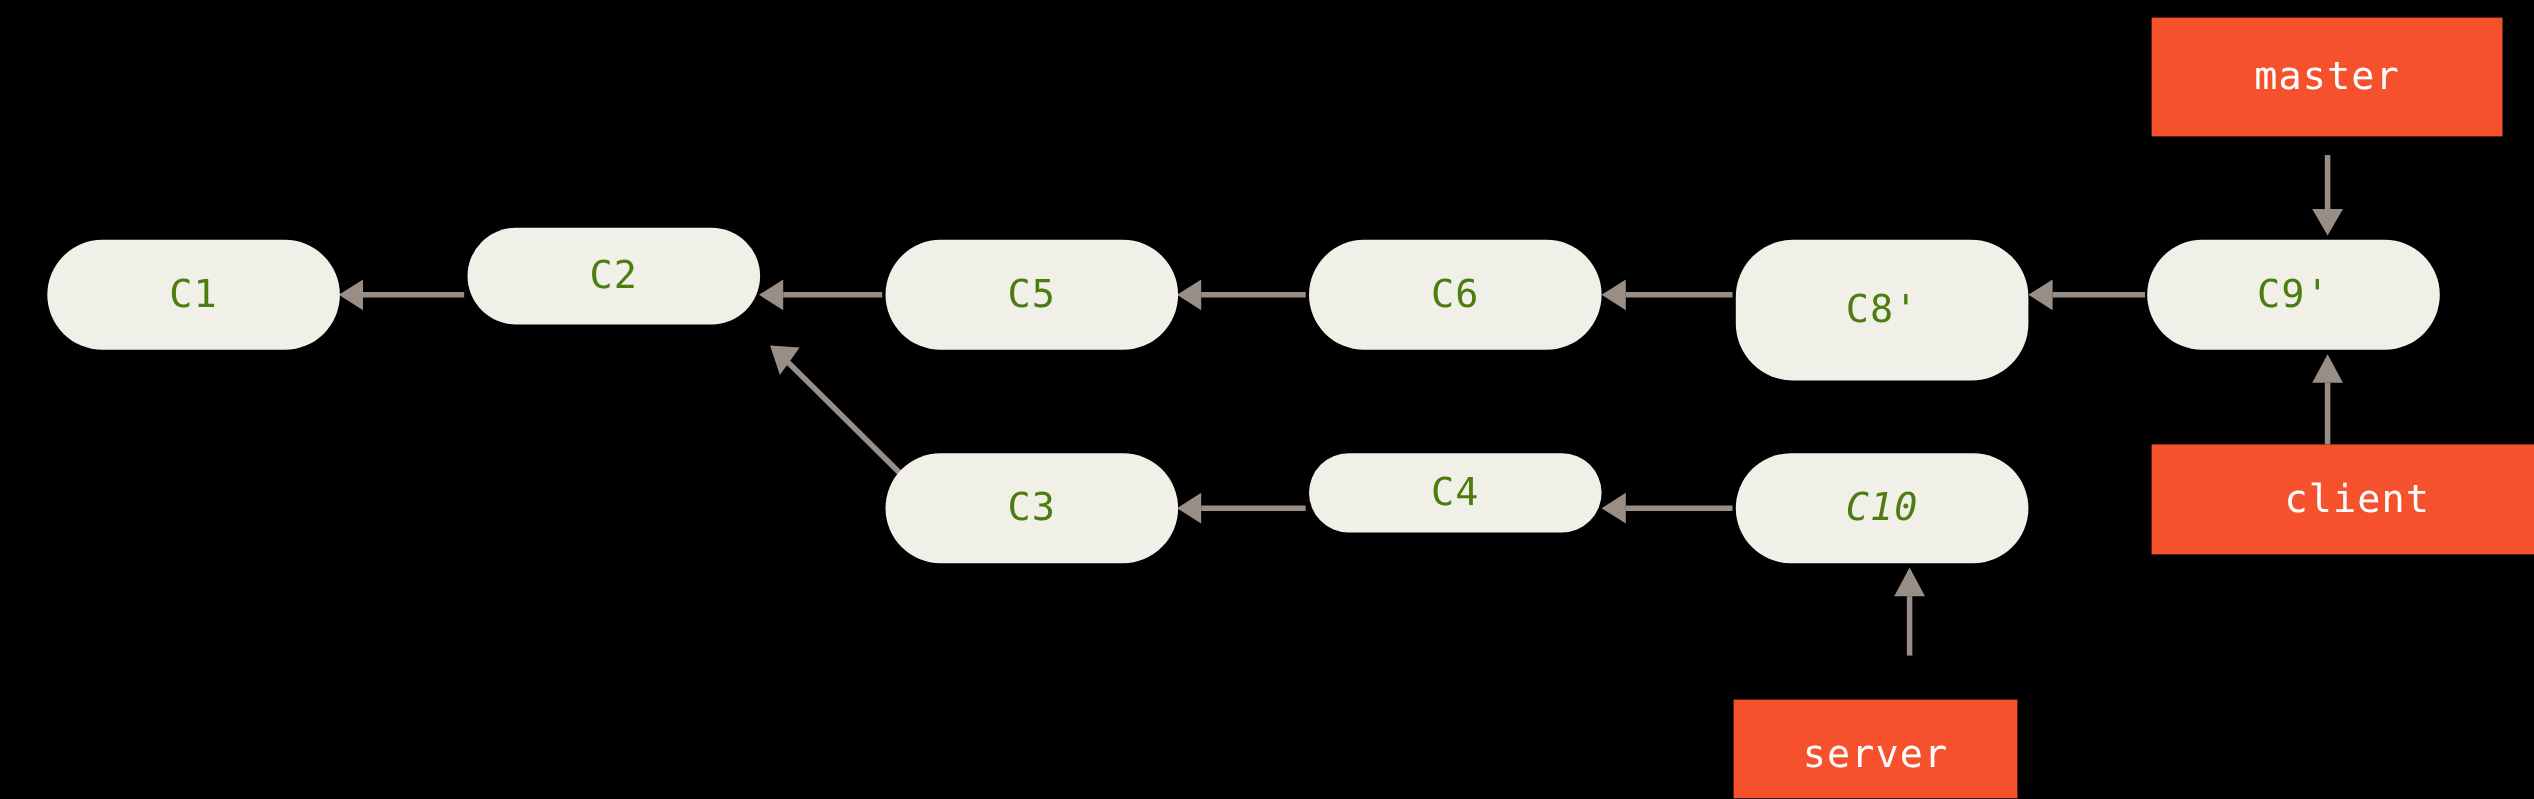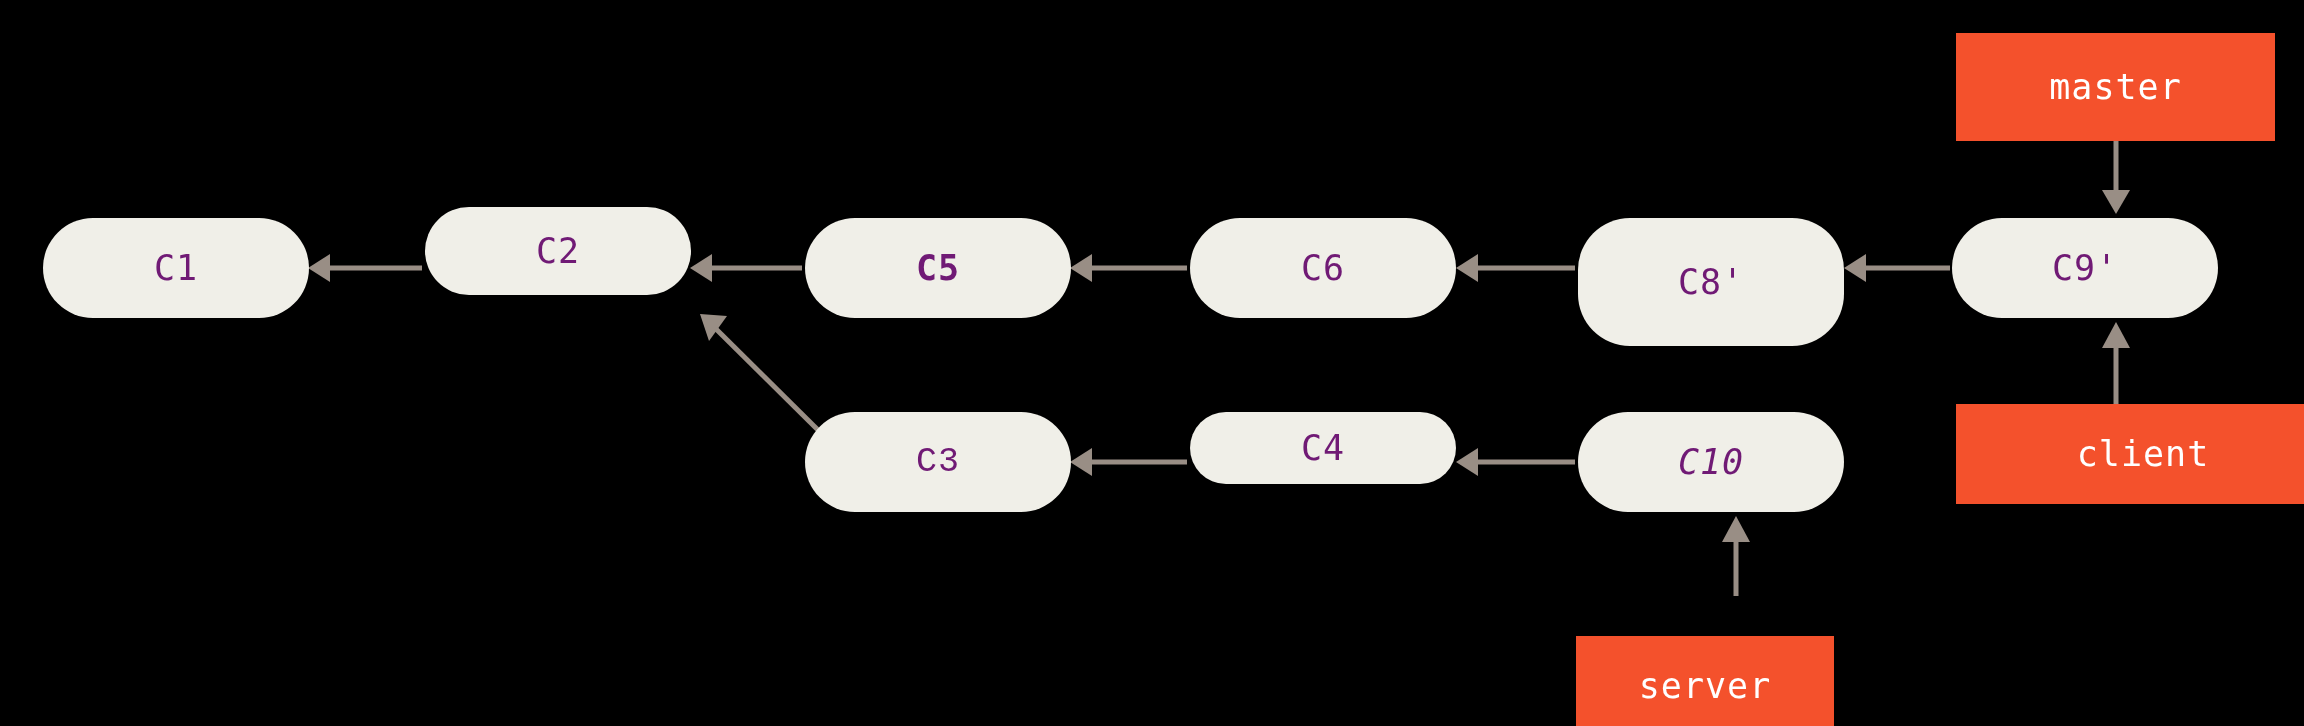--- a/index.html
+++ b/index.html
@@ -26,21 +26,21 @@
     height: 726px;
     pointer-events: none;
   }
   .commit-node {
     position: absolute;
     background: #F0EFE8;
     border-radius: 52px;
     display: flex;
     align-items: center;
     justify-content: center;
-    color: #701a75;
+    color: #4d7c0f;
     font-family: "DejaVu Sans Mono", monospace;
     font-size: 35px;
     letter-spacing: 1px;
     box-sizing: border-box;
     z-index: 2;
   }
   .branch-label {
     position: absolute;
     background: #F4512C;
     display: flex;
@@ -119,33 +119,33 @@
     <g>
       <line x1="1736" y1="596" x2="1736" y2="542" stroke="#998E85" stroke-width="5"></line>
       <path d="M1722,542 L1750,542 L1736,516 z" fill="#998E85"></path>
     </g>
   </svg>
 
   <div class="commit-node" style="left:43px;  top:218px; width:266px; height:100px;">C1</div>
 
   <div class="commit-node" style="left:425px; top:207px; width:266px; height:88px;">C2</div>
 
-  <div class="commit-node" style="left:805px; top:218px; width:266px; height:100px;font-weight:bold;">C5</div>
+  <div class="commit-node" style="left:805px; top:218px; width:266px; height:100px;">C5</div>
 
   <div class="commit-node" style="left:1190px; top:218px; width:266px; height:100px;text-align:right;">C6</div>
 
   <div class="commit-node" style="left:1578px; top:218px; width:266px; height:128px;">C8'</div>
 
   <div class="commit-node" style="left:1952px; top:218px; width:266px; height:100px;">C9'</div>
 
-  <div class="commit-node" style="left:805px; top:412px; width:266px; height:100px;font-family:Liberation Mono, monospace;">C3</div>
+  <div class="commit-node" style="left:805px; top:412px; width:266px; height:100px;">C3</div>
 
   <div class="commit-node" style="left:1190px; top:412px; width:266px; height:72px;">C4</div>
 
   <div class="commit-node" style="left:1578px; top:412px; width:266px; height:100px;font-style:italic;">C10</div>
 
-  <div class="branch-label" style="left:1956px; top:33px;  width:319px; height:108px;">master</div>
+  <div class="branch-label" style="left:1956px; top:16px;  width:319px; height:108px;">master</div>
 
   <div class="branch-label" style="left:1956px; top:404px; width:374px; height:100px;">client</div>
 
   <div class="branch-label" style="left:1576px; top:596px; width:258px; height:100px;margin-top:40px;">server</div>
 
 </div>
 
 </body></html>

